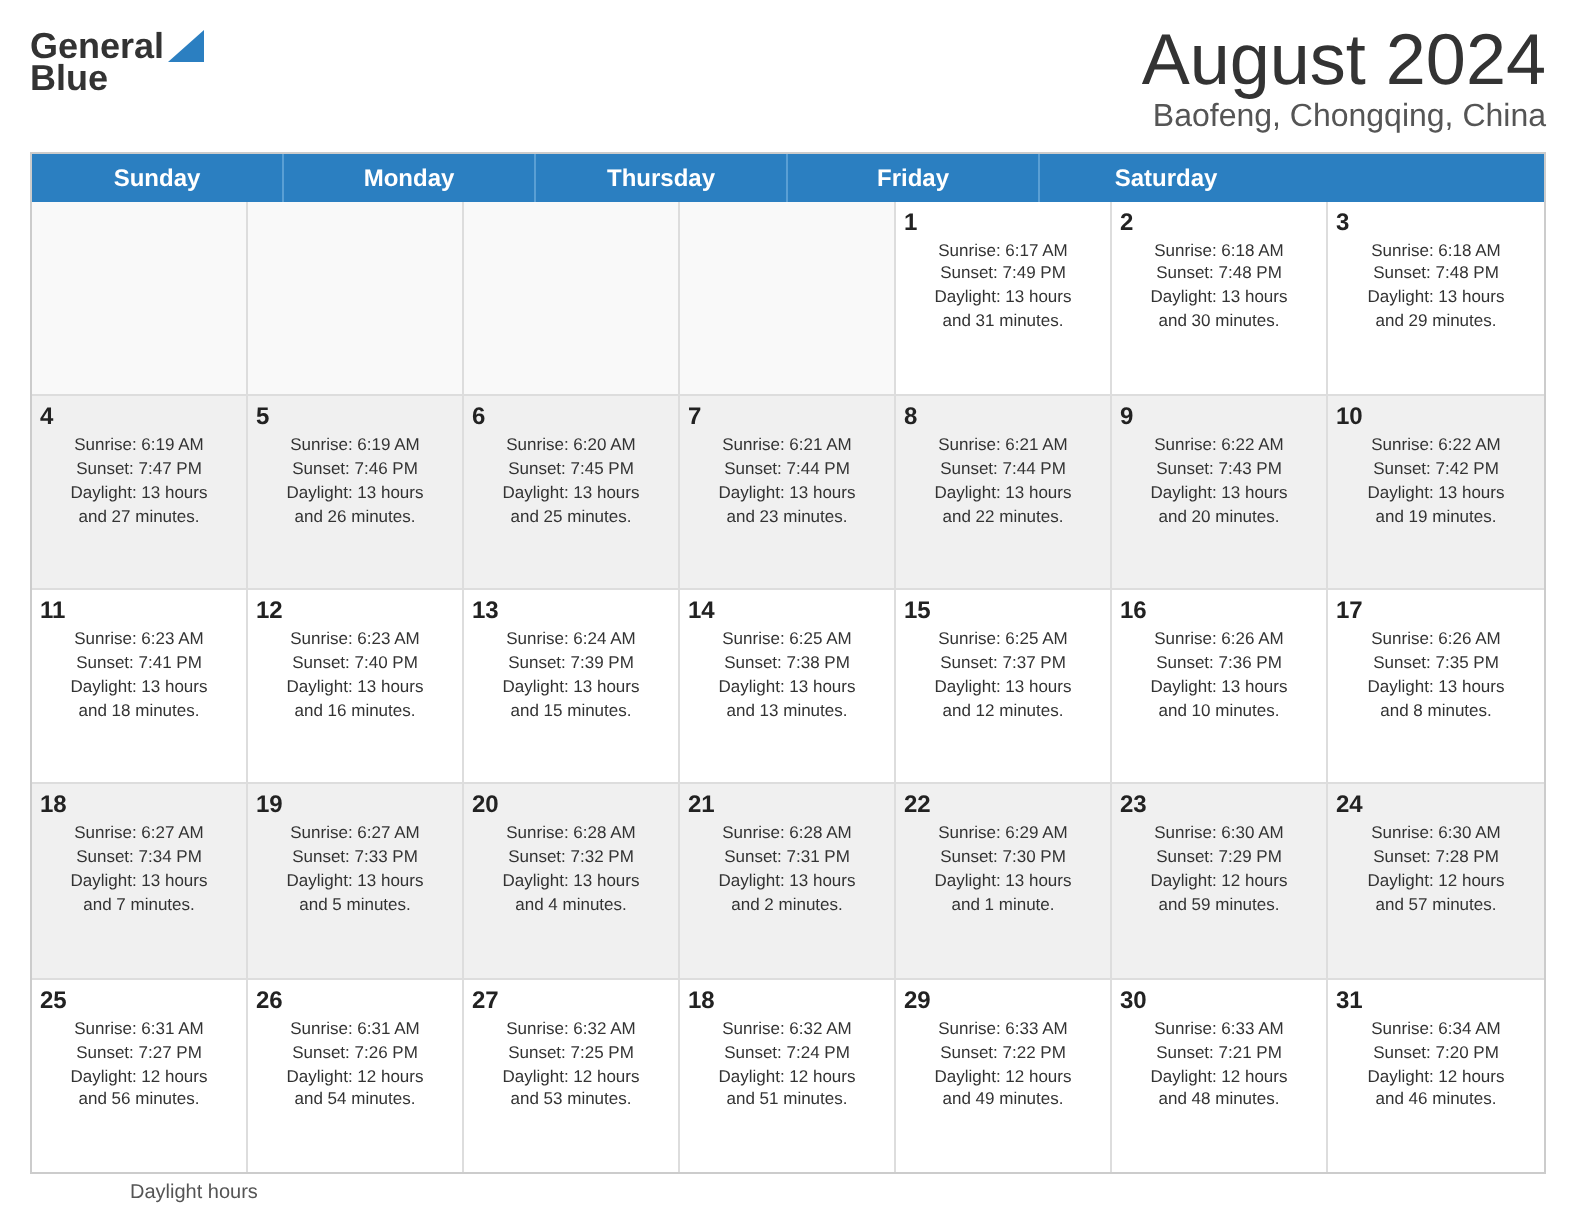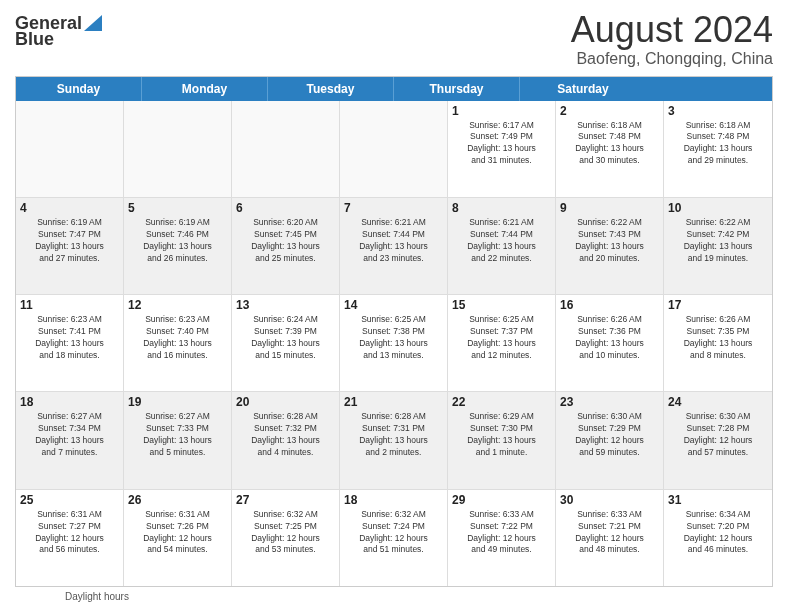--- a/index.html
+++ b/index.html
@@ -134,22 +134,22 @@
     <div class="title-area">
       <div class="month-title">August 2024</div>
       <div class="location-title">Baofeng, Chongqing, China</div>
     </div>
   </div>
 
   <div class="calendar">
     <div class="cal-header">
     <div class="cal-header-cell">Sunday</div>
         <div class="cal-header-cell">Monday</div>
-        <div class="cal-header-cell">Tuesday</div>
         <div class="cal-header-cell">Thursday</div>
+        <div class="cal-header-cell">Friday</div>
         <div class="cal-header-cell">Saturday</div>
       </div>
     <div class="cal-body">
     <div class="cal-row">
           <div class="cal-cell empty"></div>
           <div class="cal-cell empty"></div>
           <div class="cal-cell empty"></div>
           <div class="cal-cell empty"></div>
           <div class="cal-cell">
             <span class="day-num">1</span>

